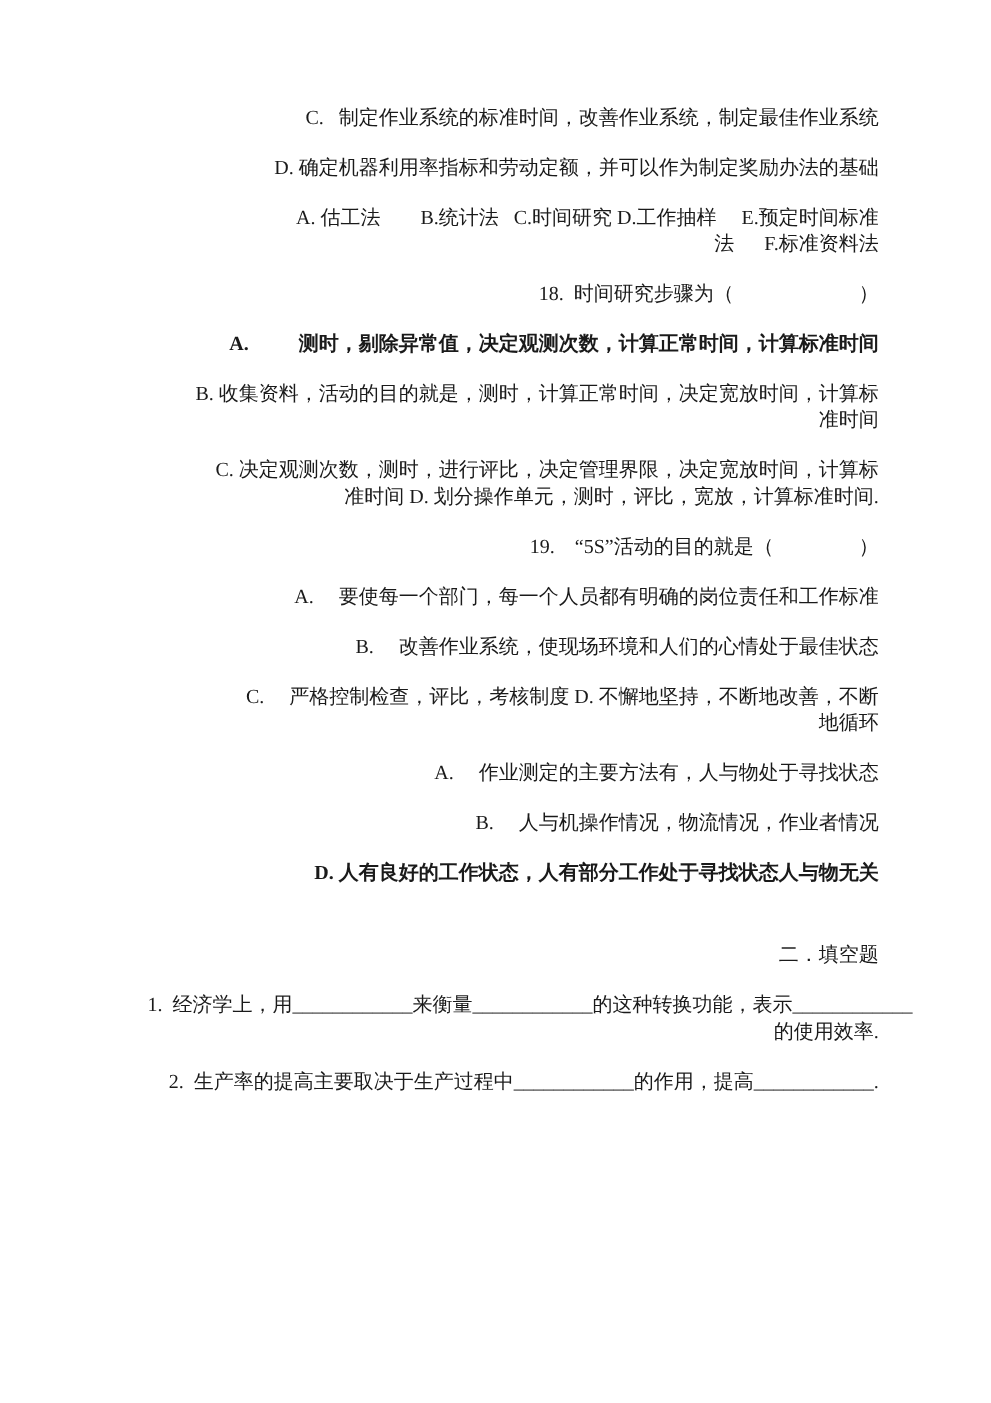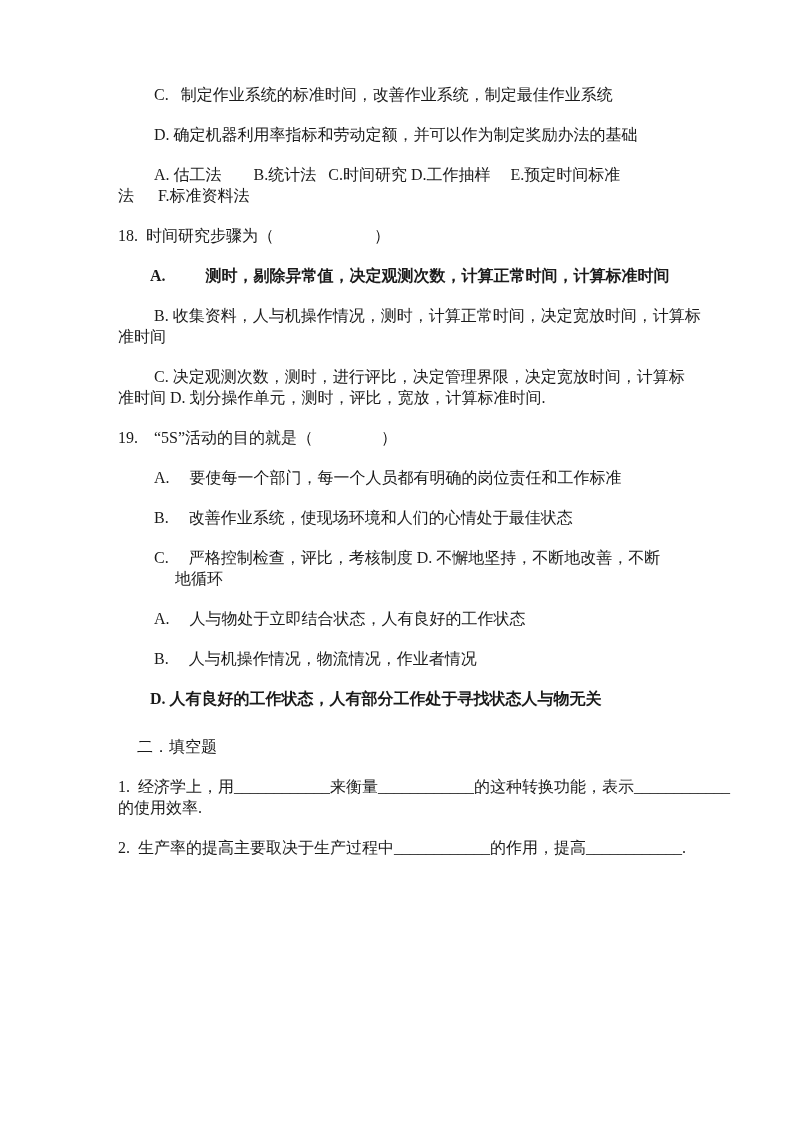--- a/index.html
+++ b/index.html
@@ -13,52 +13,53 @@
     padding: 84px 90px 0 118px;
     font-family: "Liberation Serif", "DejaVu Serif", serif;
     font-size: 16px;
     color: #1a1a1a;
     overflow: hidden;
   }
   .line {
     line-height: 21px;
     white-space: pre;
     letter-spacing: 0;
+    text-align: right;
   }
   .gap  { margin-bottom: 19px; }
   .opt  { padding-left: 36px; }
   .opt2 { padding-left: 32px; font-weight: bold; }
   .cont { padding-left: 57px; }
-  .sec  { padding-left: 19px; margin-top: 27px; }
+  .sec  { padding-left: 19px; margin-top: 45px; }
 </style>
 </head>
 <body>
 
 <div class="page">
 
   <div class="line opt gap">C.   制定作业系统的标准时间，改善作业系统，制定最佳作业系统</div>
   <div class="line opt gap">D. 确定机器利用率指标和劳动定额，并可以作为制定奖励办法的基础</div>
 
   <div class="line opt">A. 估工法        B.统计法   C.时间研究 D.工作抽样     E.预定时间标准</div>
   <div class="line gap">法      F.标准资料法</div>
 
   <div class="line gap">18.  时间研究步骤为（                         ）</div>
   <div class="line opt2 gap">A.          测时，剔除异常值，决定观测次数，计算正常时间，计算标准时间</div>
-  <div class="line opt">B. 收集资料，人与机操作情况，测时，计算正常时间，决定宽放时间，计算标</div>
+  <div class="line opt">B. 收集资料，活动的目的就是，测时，计算正常时间，决定宽放时间，计算标</div>
   <div class="line gap">准时间</div>
   <div class="line opt">C. 决定观测次数，测时，进行评比，决定管理界限，决定宽放时间，计算标</div>
   <div class="line gap">准时间 D. 划分操作单元，测时，评比，宽放，计算标准时间.</div>
 
   <div class="line gap">19.    “5S”活动的目的就是（                 ）</div>
   <div class="line opt gap">A.     要使每一个部门，每一个人员都有明确的岗位责任和工作标准</div>
   <div class="line opt gap">B.     改善作业系统，使现场环境和人们的心情处于最佳状态</div>
   <div class="line opt">C.     严格控制检查，评比，考核制度 D. 不懈地坚持，不断地改善，不断</div>
   <div class="line cont gap">地循环</div>
 
-  <div class="line opt gap">A.     人与物处于立即结合状态，人有良好的工作状态</div>
+  <div class="line opt gap">A.     作业测定的主要方法有，人与物处于寻找状态</div>
   <div class="line opt gap">B.     人与机操作情况，物流情况，作业者情况</div>
   <div class="line opt2 gap">D. 人有良好的工作状态，人有部分工作处于寻找状态人与物无关</div>
 
   <div class="line sec gap">二．填空题</div>
 
   <div class="line">1.  经济学上，用____________来衡量____________的这种转换功能，表示____________</div>
   <div class="line gap">的使用效率.</div>
 
   <div class="line">2.  生产率的提高主要取决于生产过程中____________的作用，提高____________.</div>
 

